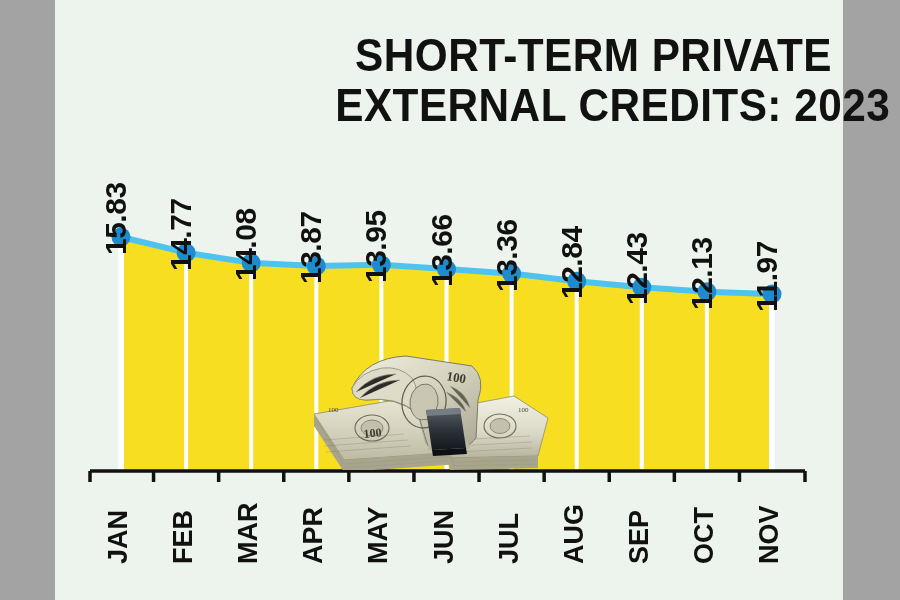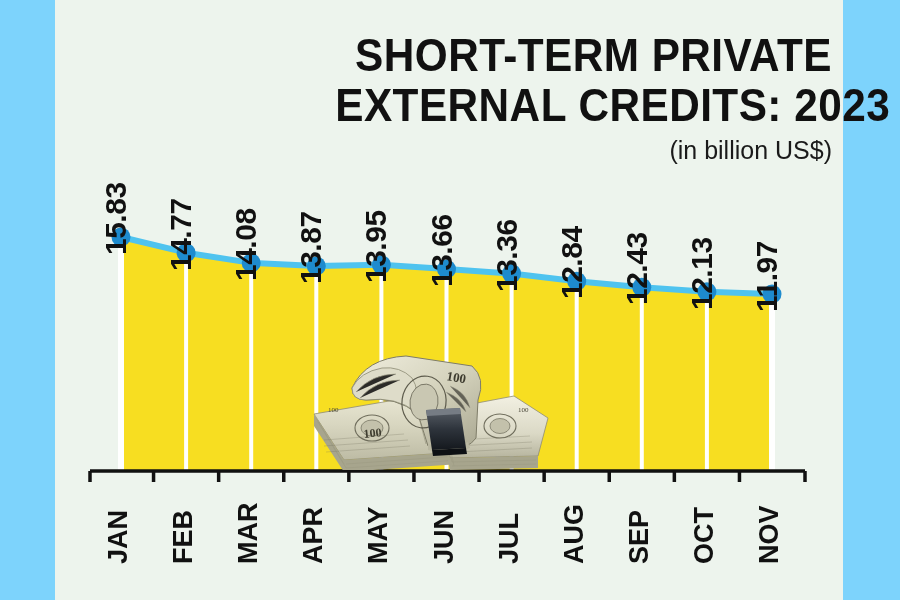--- a/index.html
+++ b/index.html
@@ -5,21 +5,21 @@
   html, body {
     margin: 0;
     padding: 0;
     background: #ffffff;
   }
   #page {
     position: relative;
     width: 900px;
     height: 600px;
     overflow: hidden;
-    background: #7dd3fc;
+    background: #a3a3a3;
     font-family: "Liberation Sans", sans-serif;
   }
   
   #panel {
     position: absolute;
     left: 55px;
     top: 0;
     width: 788px;
     height: 600px;
     background: #edf4ed;
@@ -112,21 +112,20 @@
 </head>
 <body>
 
 <div id="page">
 
   <div id="panel"></div>
 
   <div id="title-block">
     <div class="title-line">SHORT-TERM PRIVATE</div>
     <div class="title-line">EXTERNAL CREDITS: 2023</div>
-    <div id="subtitle">(in billion US$)</div>
   </div>
 
   <svg id="plot" viewBox="0 0 900 600" width="900" height="600">
 
     <path id="area-path" fill="#f7de21" d="M 121.0 237.0 L 186.1 252.7 L 251.2 262.9 L 316.3 266.0 L 381.4 264.8 L 446.5 269.1 L 511.6 273.5 L 576.7 281.2 L 641.8 287.3 L 706.9 291.7 L 772.0 294.1 L 772.0 471 L 121.0 471 Z"></path>
 
     <g id="separators">
         <line x1="121" x2="121" y1="237" y2="471" stroke="#ffffff" stroke-width="6"></line>
         <line x1="186.1" x2="186.1" y1="252.66898294377762" y2="471" stroke="#ffffff" stroke-width="4"></line>
         <line x1="251.2" x2="251.2" y1="262.868603916614" y2="471" stroke="#ffffff" stroke-width="4"></line>

